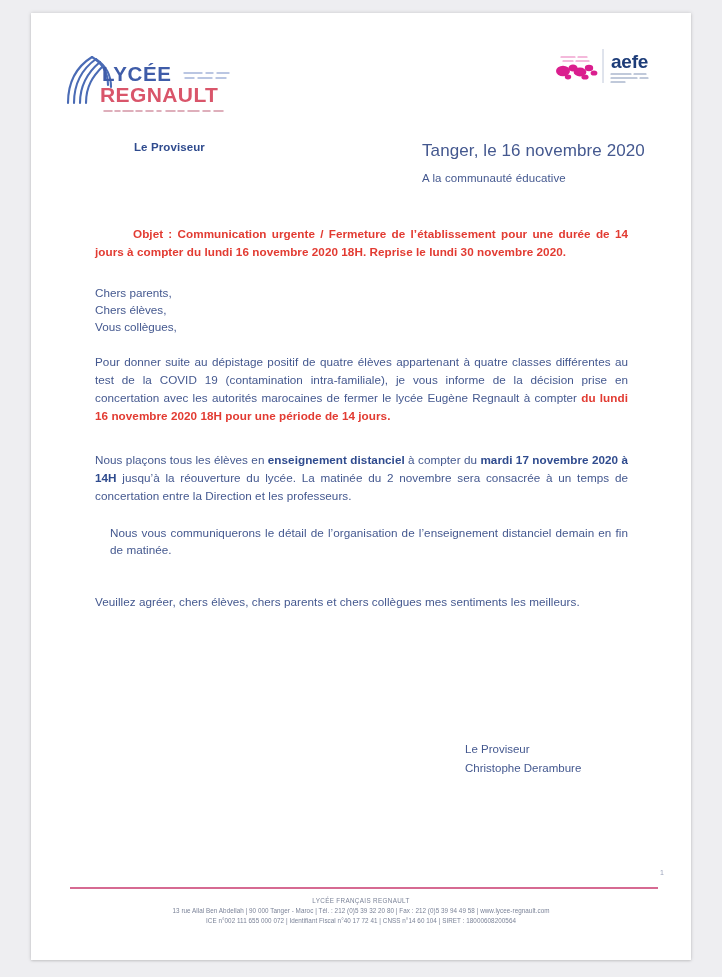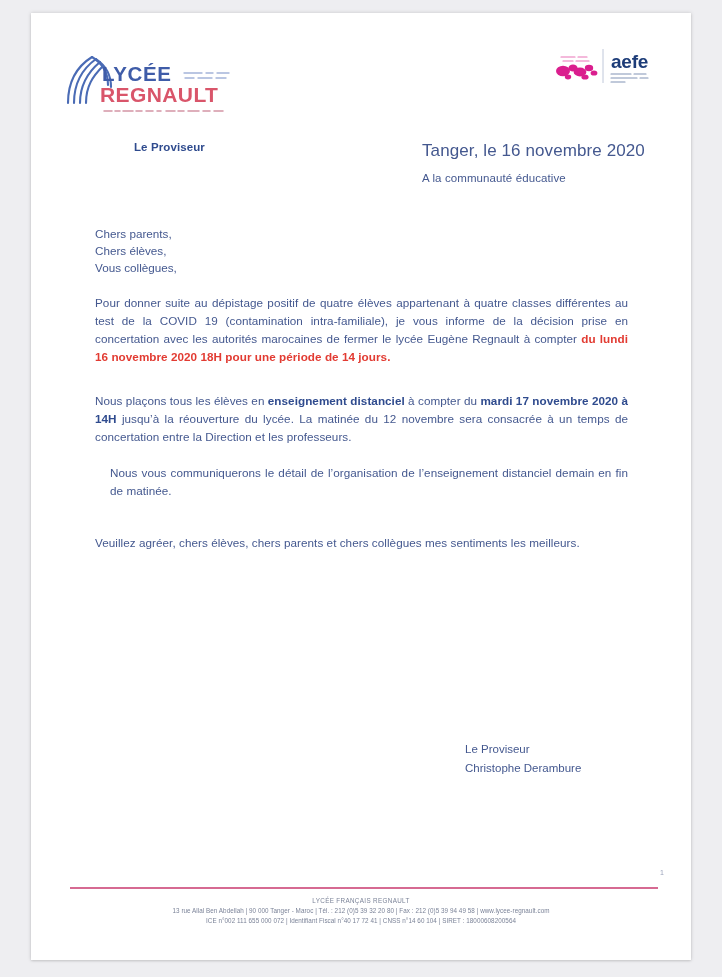--- a/index.html
+++ b/index.html
@@ -242,30 +242,31 @@
   </div>
 
   <div class="meta">
     <div class="meta-left">Le Proviseur</div>
     <div class="meta-right">Tanger, le 16 novembre 2020</div>
     <div class="meta-right2">A la communauté éducative</div>
   </div>
 
   <div class="content">
 
+    <p class="objet">Objet : Communication urgente / Fermeture de l’établissement pour une durée de 14 jours à compter du lundi 16 novembre 2020 18H. Reprise le lundi 30 novembre 2020.</p>
 
     <div class="salutations">
       <div>Chers parents,</div>
       <div>Chers élèves,</div>
       <div>Vous collègues,</div>
     </div>
 
     <p class="para gap-big"><span>Pour donner suite au dépistage positif de quatre élèves appartenant à quatre classes différentes au test de la COVID 19 (contamination intra-familiale), je vous informe de la décision prise en concertation avec les autorités marocaines de fermer le lycée Eugène Regnault à compter </span><span class="b-red">du lundi 16 novembre 2020 18H pour une période de 14 jours.</span></p>
 
-    <p class="para"><span>Nous plaçons tous les élèves en </span><span class="b-blue">enseignement distanciel</span><span> à compter du </span><span class="b-blue">mardi 17 novembre 2020 à 14H</span><span> jusqu’à la réouverture du lycée. La matinée du 12 novembre sera consacrée à un temps de concertation entre la Direction et les professeurs.</span></p>
+    <p class="para"><span>Nous plaçons tous les élèves en </span><span class="b-blue">enseignement distanciel</span><span> à compter du </span><span class="b-blue">mardi 17 novembre 2020 à 14H</span><span> jusqu’à la réouverture du lycée. La matinée du 2 novembre sera consacrée à un temps de concertation entre la Direction et les professeurs.</span></p>
 
 
     <p class="para gap-xl">Nous vous communiquerons le détail de l’organisation de l’enseignement distanciel demain en fin de matinée.</p>
 
     <p class="para">Veuillez agréer, chers élèves, chers parents et chers collègues mes sentiments les meilleurs.</p>
   </div>
 
   <div class="signature">
     <div>Le Proviseur</div>
     <div>Christophe Derambure</div>

